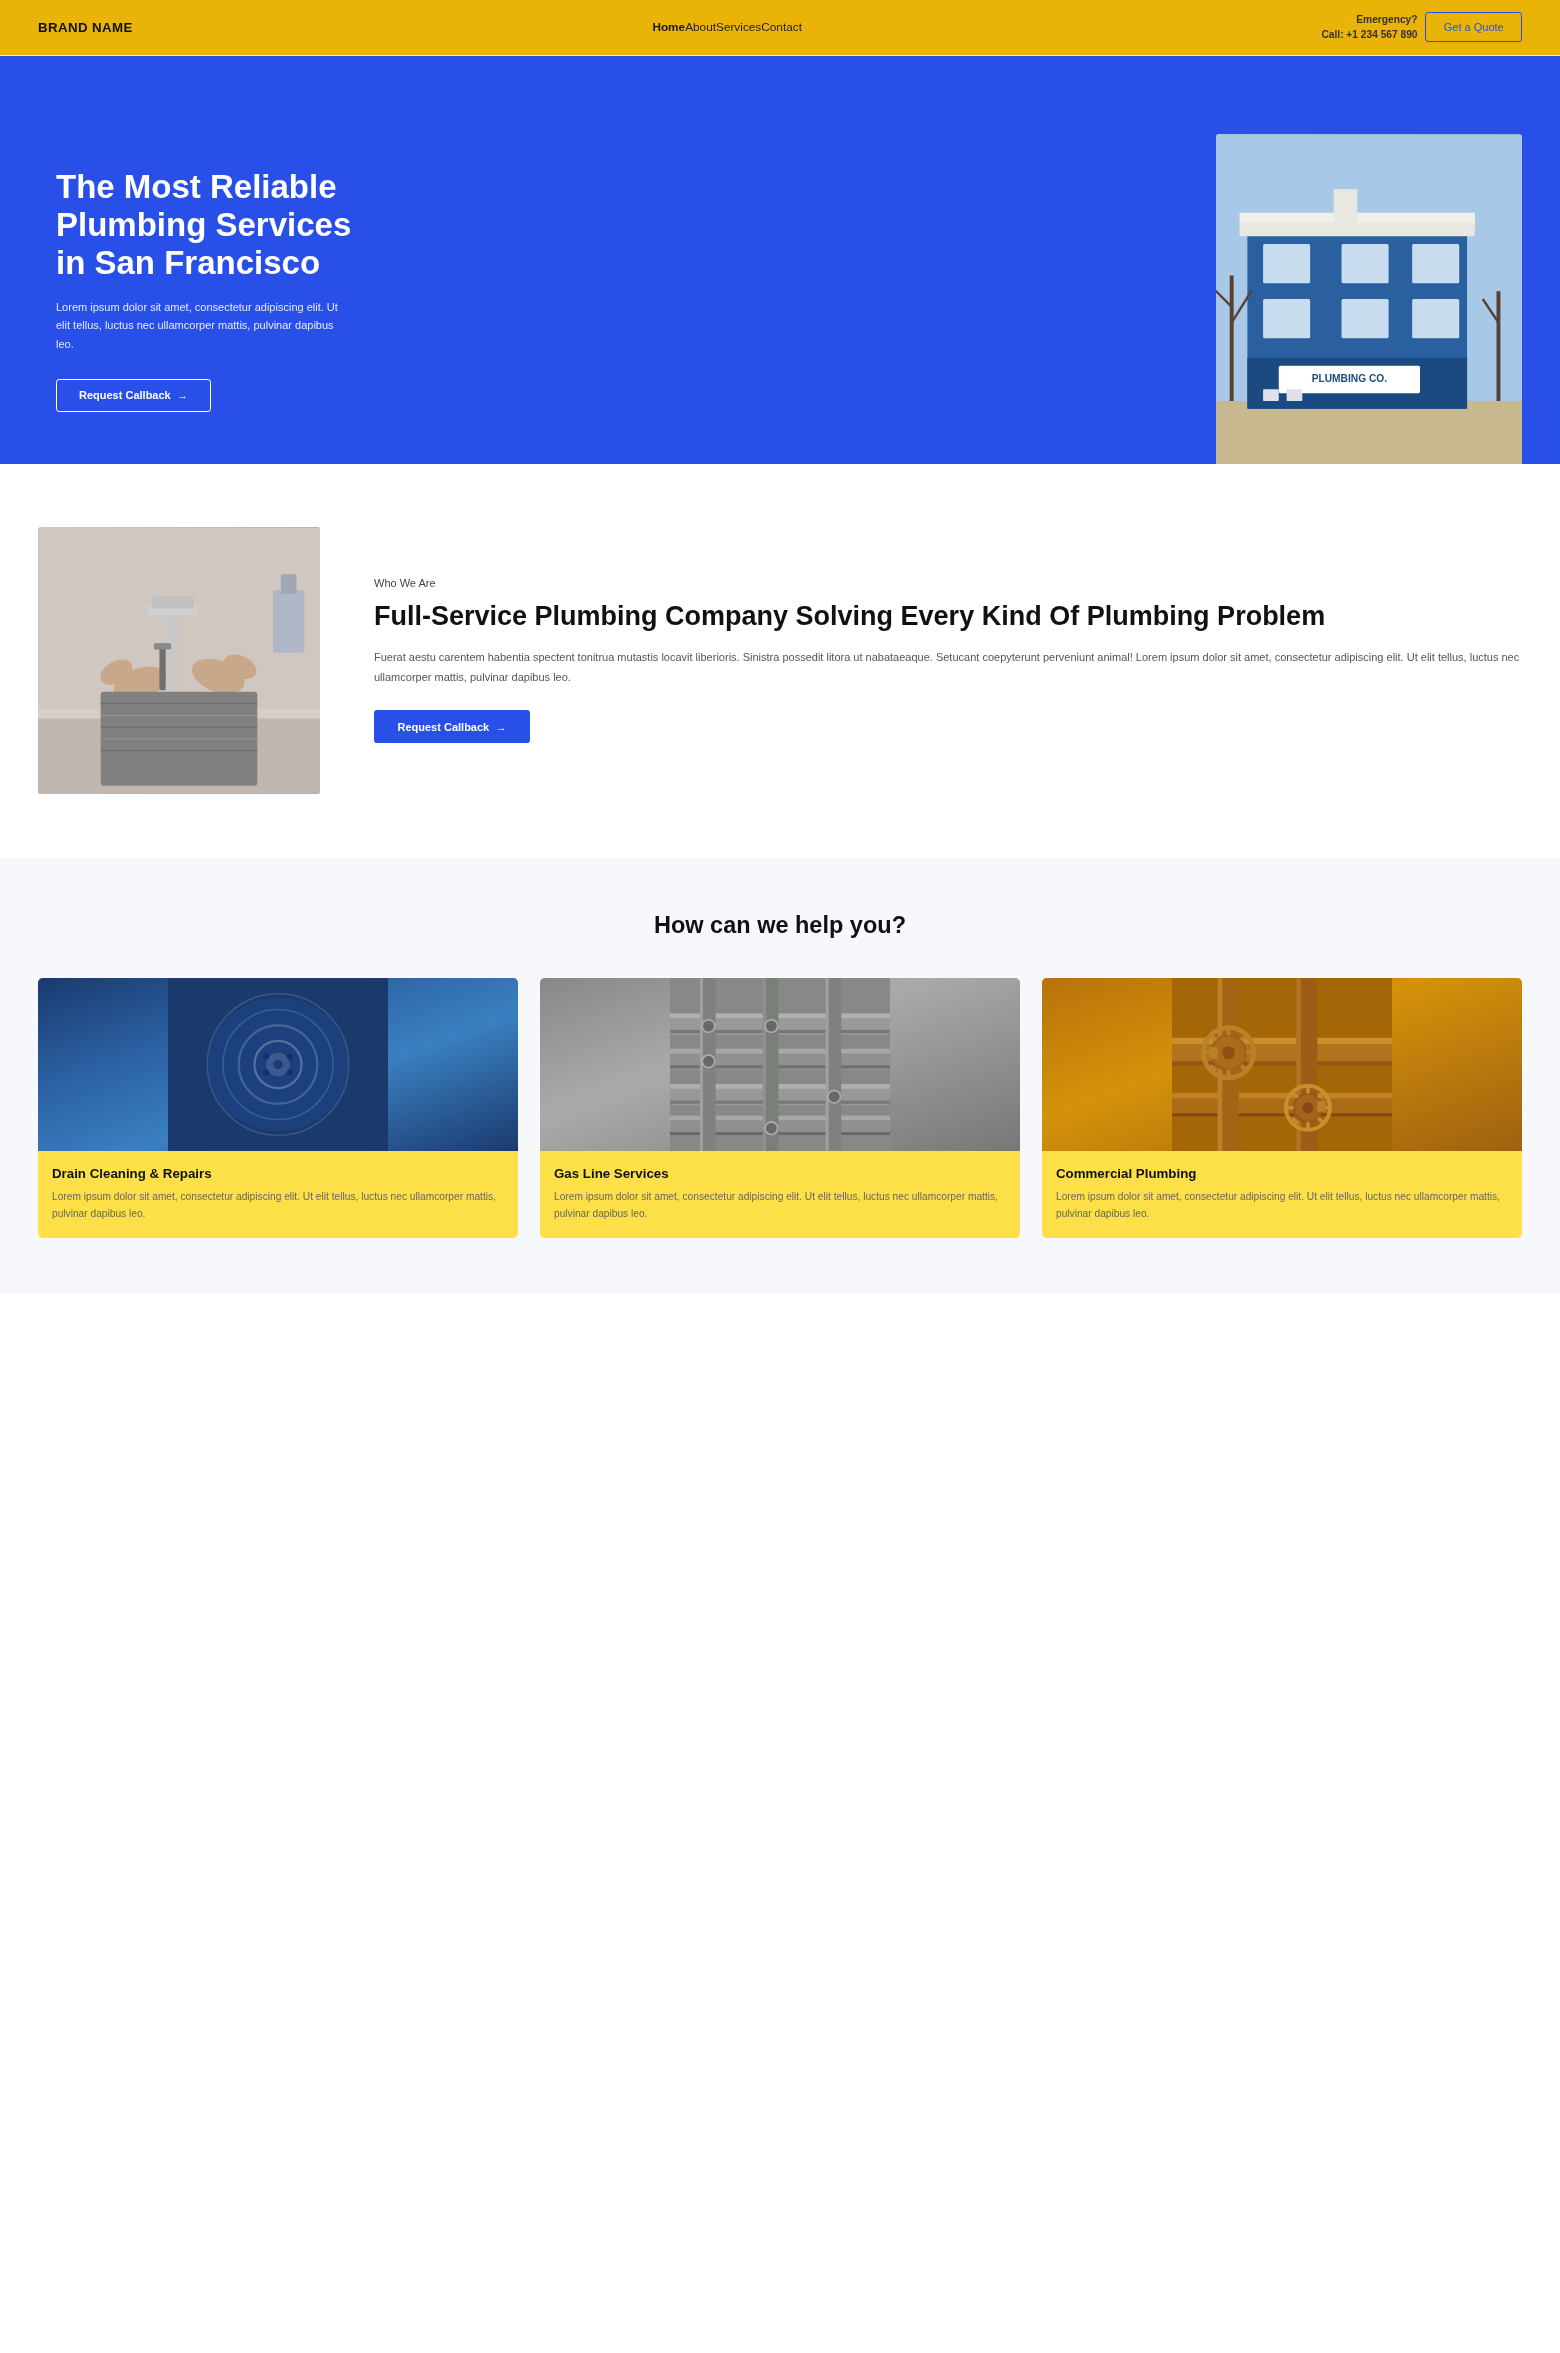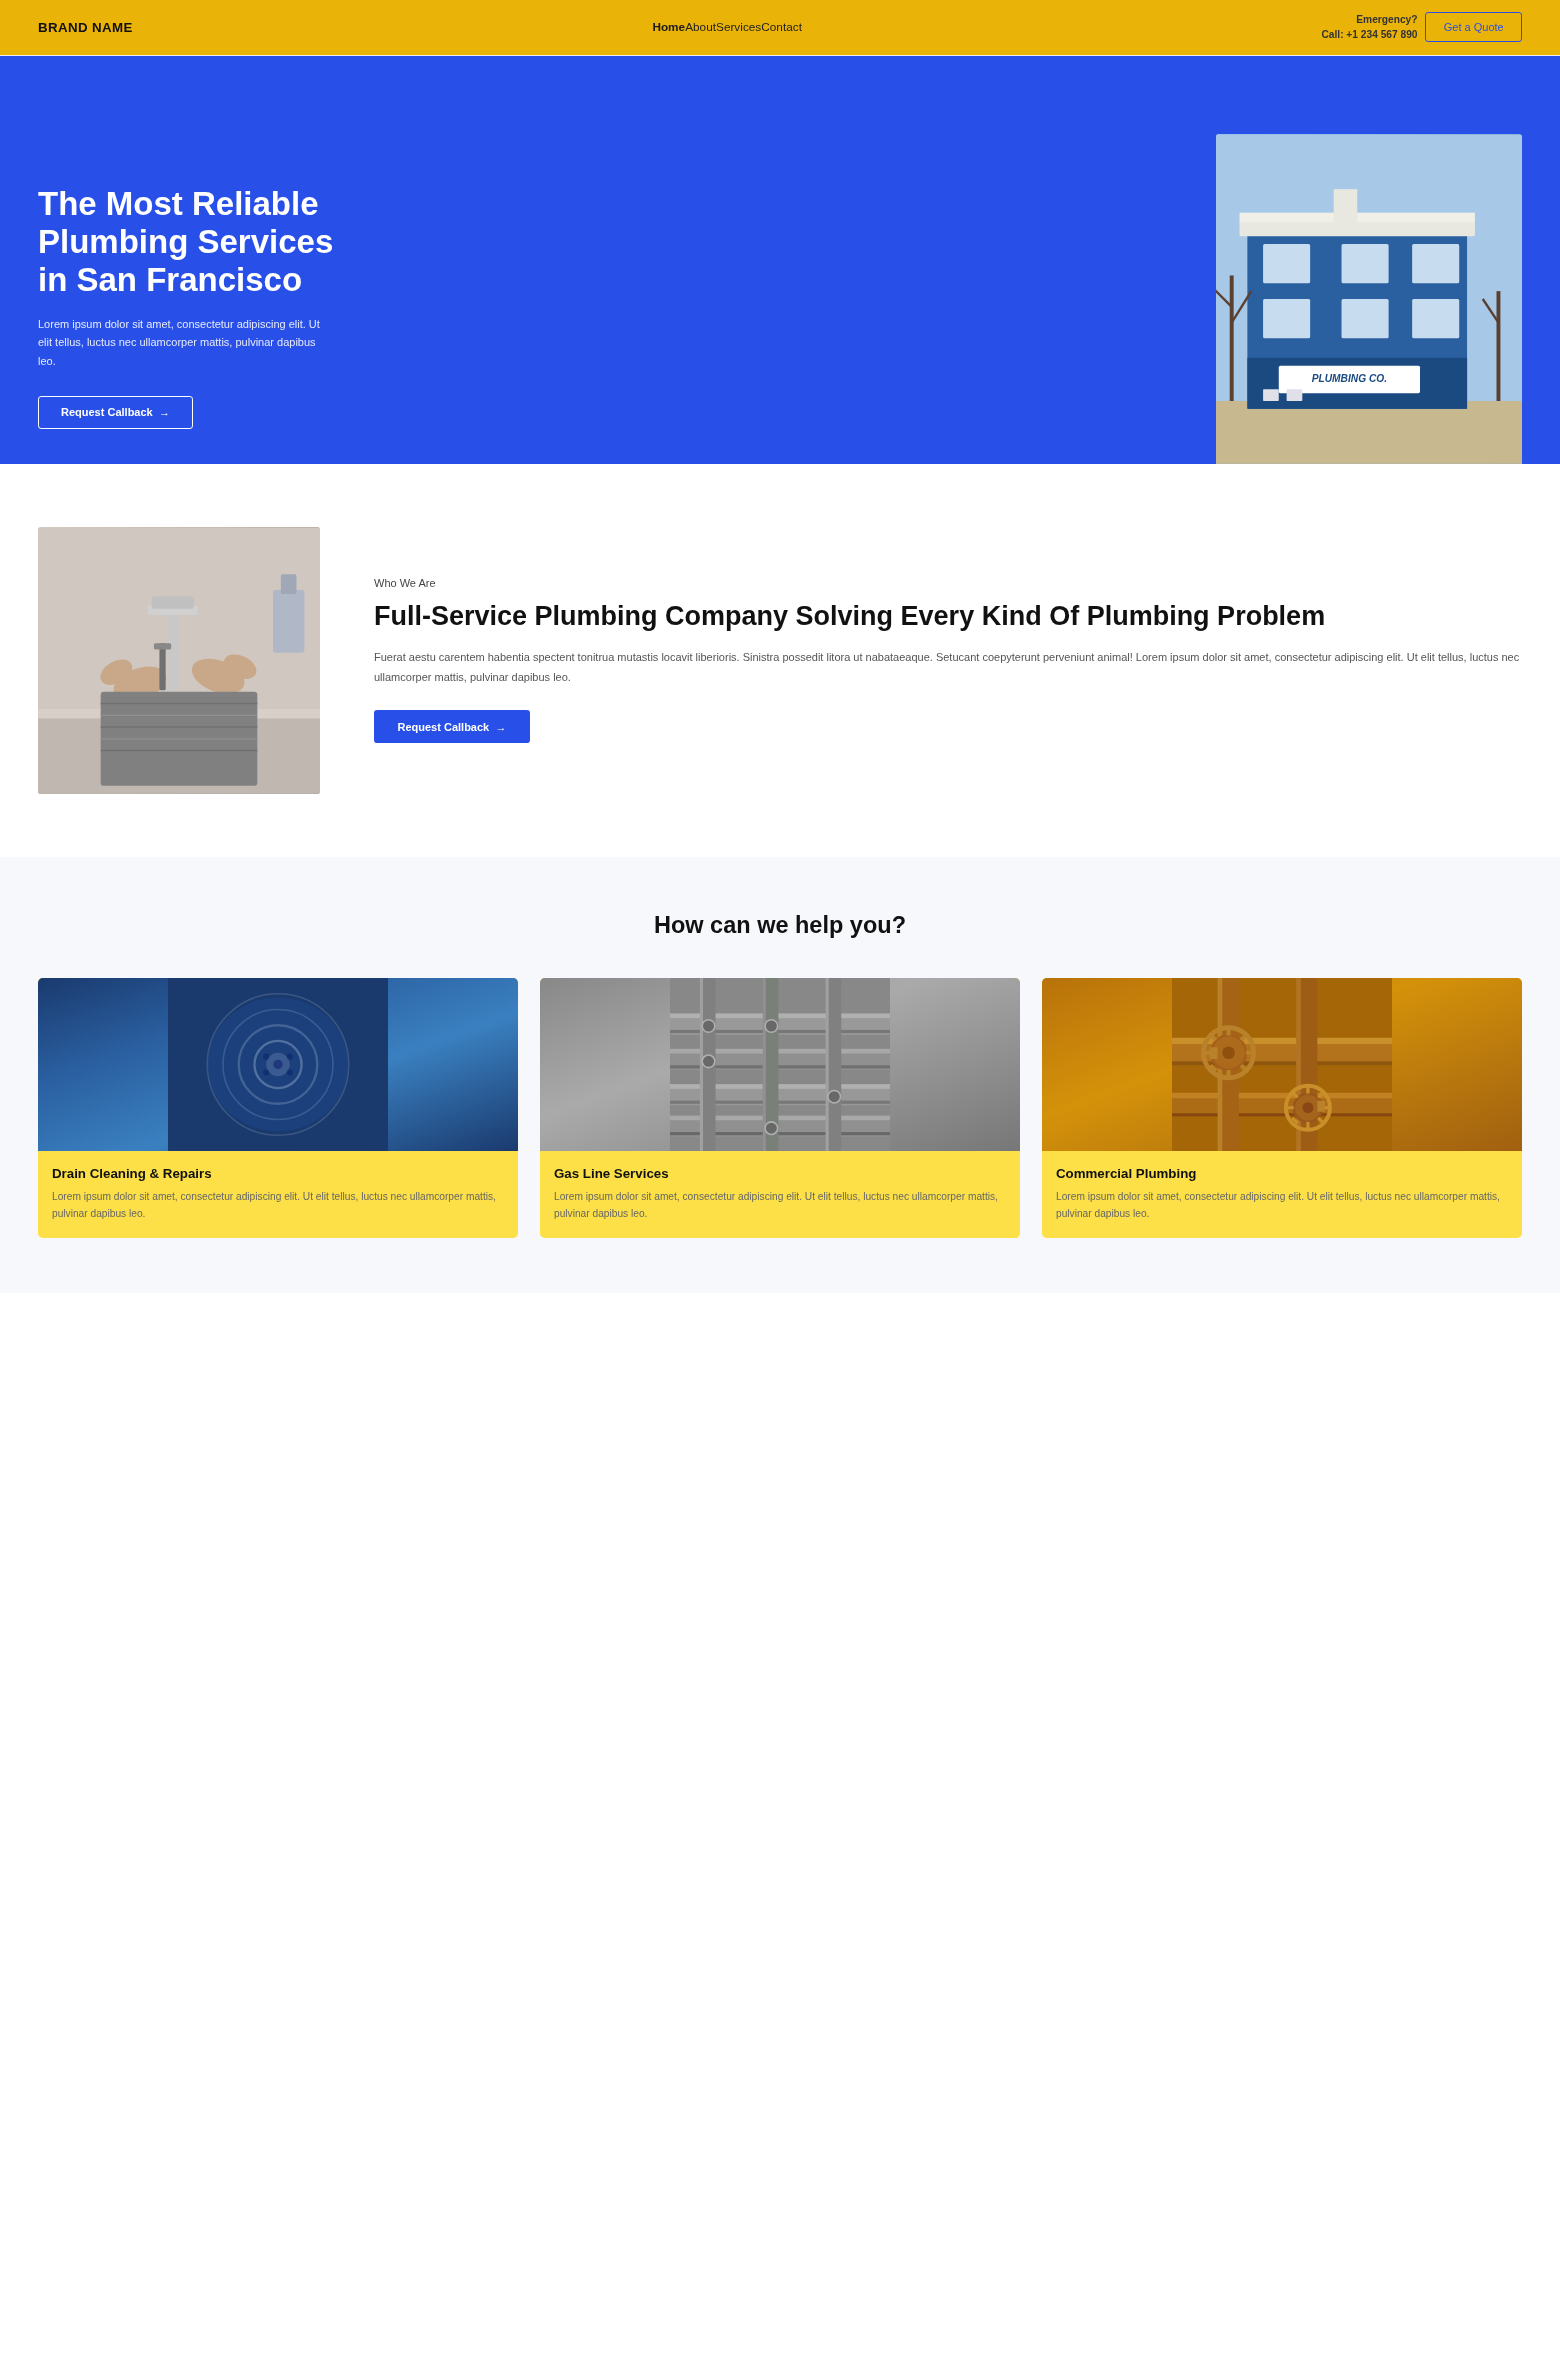--- a/index.html
+++ b/index.html
@@ -68,21 +68,22 @@
       padding: 55px 38px 0 38px;
       display: flex;
       align-items: flex-end;
       justify-content: space-between;
       min-height: 408px;
       position: relative;
       overflow: hidden;
     }
     .hero-content {
       max-width: 330px;
-      padding-bottom: 35px;
+      padding-bottom: 52px;
+      margin-left: 18px;
     }
     .hero-title {
       font-size: 33px;
       font-weight: 900;
       color: #fff;
       line-height: 1.15;
       margin-bottom: 15.7px;
     }
     .hero-desc {
       font-size: 11px;
@@ -113,21 +114,20 @@
       position: relative;
     }
     .hero-image-placeholder {
       width: 100%;
       height: 100%;
       background: linear-gradient(135deg, #7ab3f5 0%, #4a8fd6 30%, #2060b0 60%, #1a4a80 100%);
       display: flex;
       align-items: center;
       justify-content: center;
       position: relative;
-      font-style: italic;
     }
 
     
     .about-section {
       display: flex;
       align-items: center;
       gap: 54px;
       padding: 63px 38px;
       background: #fff;
     }

